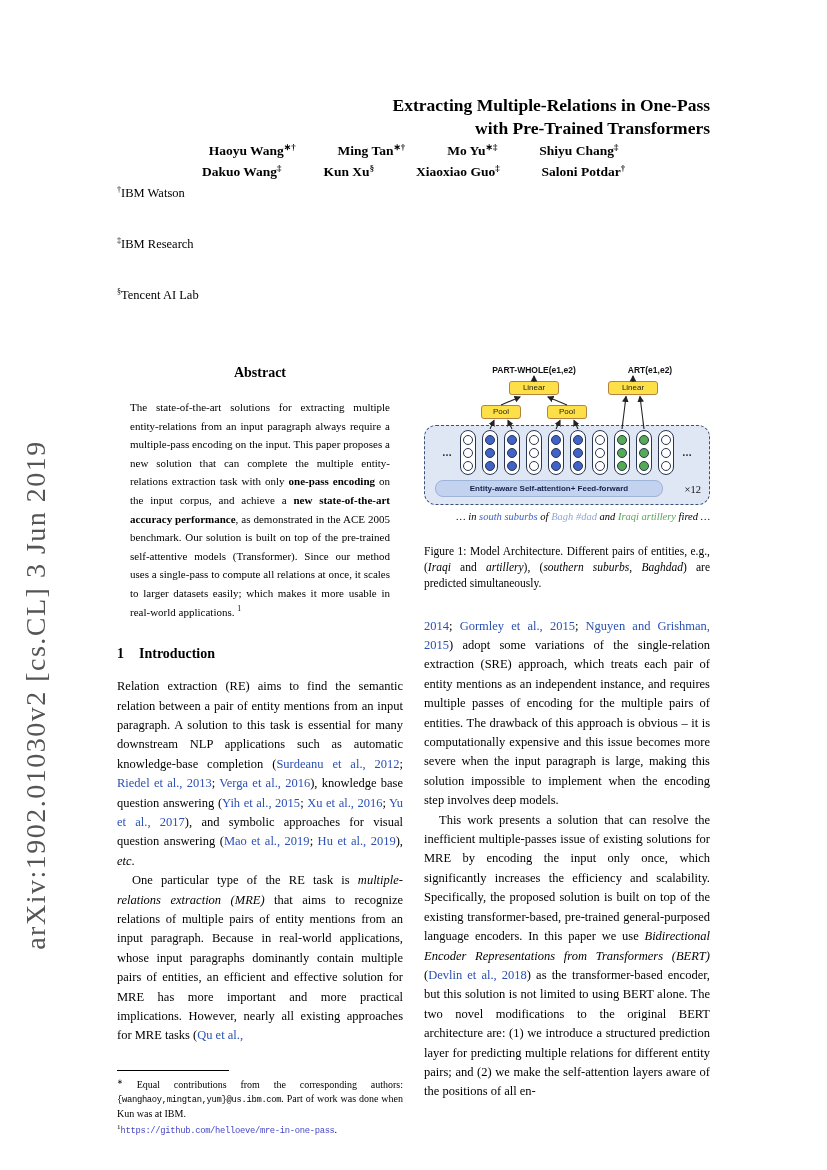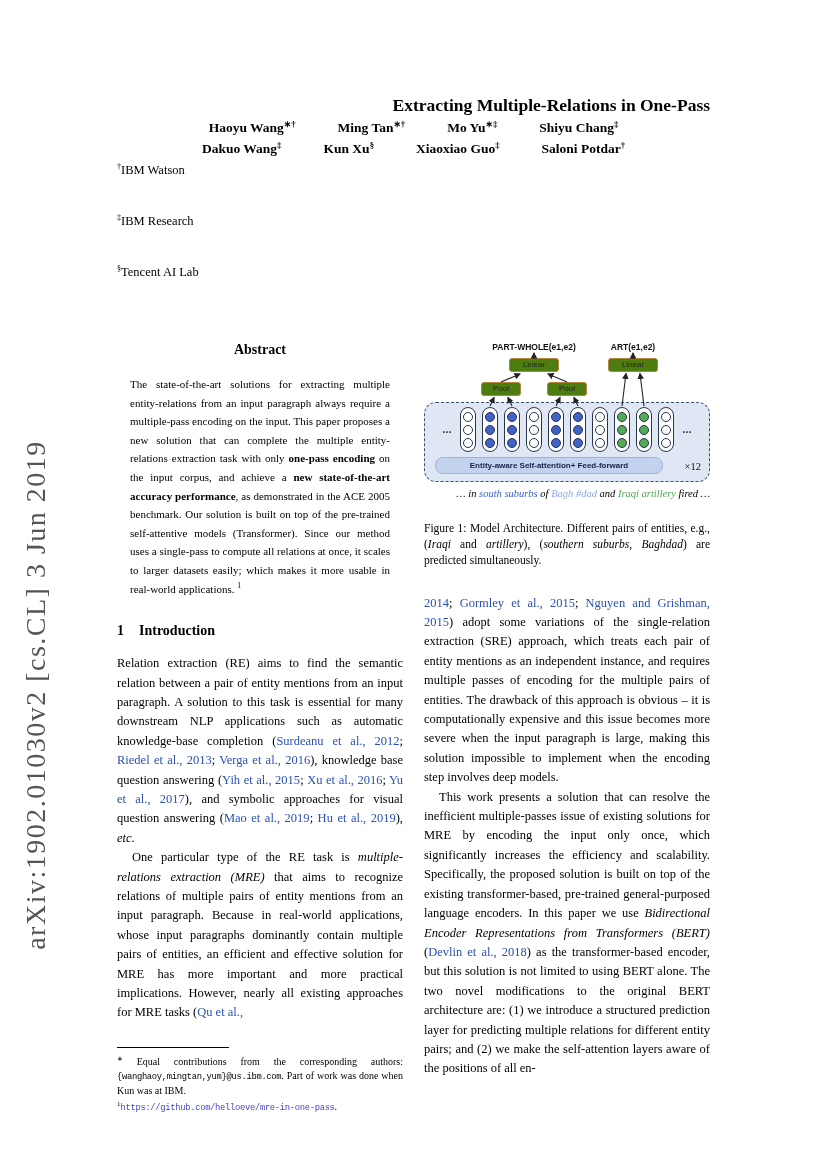--- a/index.html
+++ b/index.html
@@ -37,21 +37,21 @@
 
   .footnotes { position:absolute; left:0; right:0; bottom:0; }
   .fnrule { width:112px; border-top:1px solid #000; margin-bottom:7px; }
   .fn { font-size:10px; line-height:13.8px; text-align:justify; hyphens:auto; }
   .fn + .fn { margin-top:2px; }
 
   
   .figure { position:relative; height:164px; font-family:"Liberation Sans", sans-serif; }
   .fig-outlabel { position:absolute; top:0; transform:translateX(-50%); font-size:8.5px; font-weight:bold;
                   white-space:nowrap; color:#111; }
-  .fig-box { position:absolute; height:14px; background:#4d7c0f; border:1px solid #b5823f; border-radius:3px;
+  .fig-box { position:absolute; height:14px; background:#fde047; border:1px solid #b5823f; border-radius:3px;
              font-size:8px; line-height:12px; text-align:center; color:#222; }
   .fig-linear { top:16px; width:50px; }
   .fig-pool { top:40px; width:40px; }
   .fig-encoder { position:absolute; left:0; right:0; top:60px; height:80px; border:1.5px dashed #3d4f73;
                  border-radius:12px; background:#dfe6f4; }
   .fig-tokens { display:flex; justify-content:center; align-items:center; gap:6px; margin-top:4px; }
   .fig-dots { width:14px; text-align:center; font-weight:bold; font-size:10px; color:#222; }
   .fig-col { width:16px; height:45px; border:1px solid #2a3550; border-radius:8px; background:#fff;
              display:flex; flex-direction:column; align-items:center; justify-content:center; gap:3px; }
   .fig-col .unit { width:10px; height:10px; border-radius:50%; border:1px solid #2a3550; background:#fff; }
@@ -72,21 +72,21 @@
 </style>
 </head>
 <body>
 
 <div class="page">
 
   <div class="arxiv-stamp">arXiv:1902.01030v2  [cs.CL]  3 Jun 2019</div>
 
   <div class="content">
 
-    <h1 class="title"><span>Extracting Multiple-Relations in One-Pass</span><br></h1>
+    <h1 class="title"><span>Extracting Multiple-Relations in One-Pass</span><br><span>with Pre-Trained Transformers</span></h1>
 
     <div class="authors">
       <div class="authors-row">
         <span><span>Haoyu Wang</span><sup>∗†</sup></span>
         <span><span>Ming Tan</span><sup>∗†</sup></span>
         <span><span>Mo Yu</span><sup>∗‡</sup></span>
         <span><span>Shiyu Chang</span><sup>‡</sup></span>
       </div>
       <div class="authors-row">
         <span><span>Dakuo Wang</span><sup>‡</sup></span>
@@ -116,21 +116,21 @@
           <div class="fnrule"></div>
           <p class="fn"><span class="sup">∗</span><span> Equal contributions from the corresponding authors: </span><span class="mono">{wanghaoy,mingtan,yum}@us.ibm.com</span><span>.  Part of work was done when Kun was at IBM.</span></p>
           <p class="fn"><span class="sup">1</span><span class="monolink">https://github.com/helloeve/mre-in-one-pass</span><span>.</span></p>
         </div>
       </div>
 
       <div class="col right">
 
         <div class="figure">
           <div class="fig-outlabel" style="left:110px">PART-WHOLE(e1,e2)</div>
-          <div class="fig-outlabel" style="left:209px">ART(e1,e2)</div>
+          <div class="fig-outlabel" style="left:226px">ART(e1,e2)</div>
 
           <div class="fig-box fig-linear" style="left:85px">Linear</div>
           <div class="fig-box fig-linear" style="left:184px">Linear</div>
           <div class="fig-box fig-pool" style="left:57px">Pool</div>
           <div class="fig-box fig-pool" style="left:123px">Pool</div>
 
           <div class="fig-encoder">
             <div class="fig-tokens">
               <div class="fig-dots">…</div>
               <div class="fig-col" data-kind="plain">

